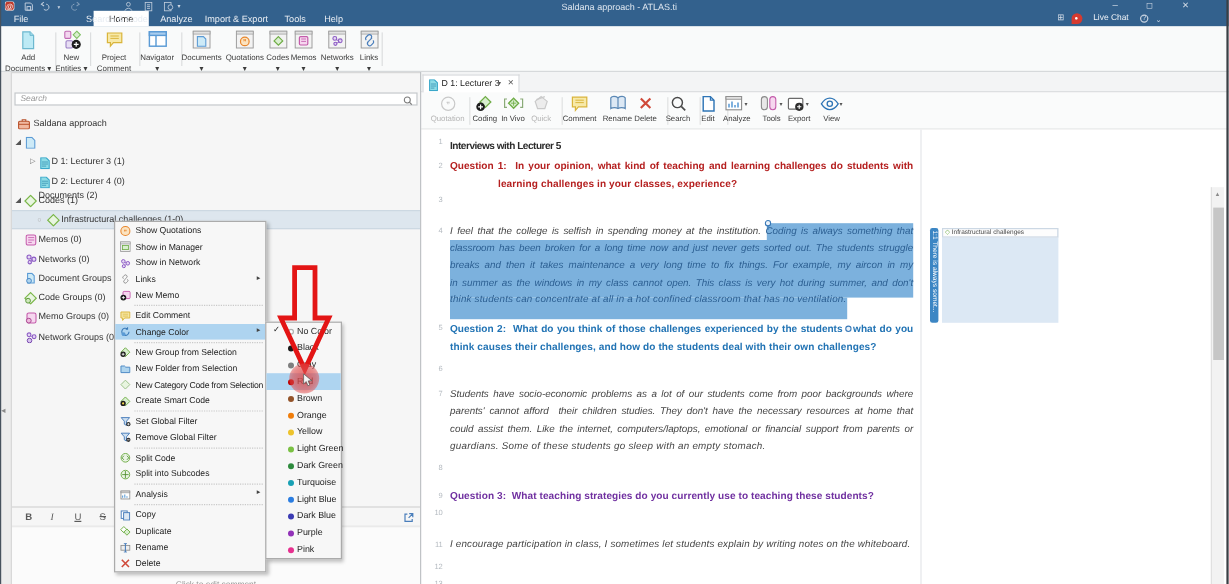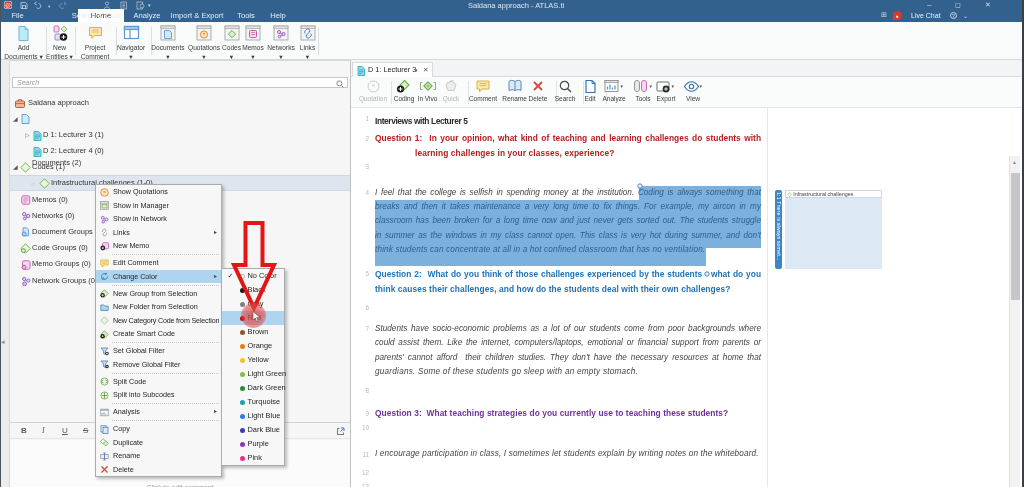--- a/index.html
+++ b/index.html
@@ -500,33 +500,33 @@
         </svg>
 
       <div id="dtext">
         <div class="doctext" style="top:6.1px;font-weight:bold;color:#2b2b2b;font-size:8.4px;letter-spacing:-0.4px;">Interviews with Lecturer 5</div>
         <div class="doctext q1" style="top:23.4px;font-size:8.4px;">
           <div class="jl">Question 1:&nbsp; In your opinion, what kind of teaching and learning challenges do students with</div>
           <div style="letter-spacing:0.1px;margin-left:40px;">learning challenges in your classes, experience?</div>
         </div>
         <div class="doctext body-it" style="top:77.7px;">
           <div class="jl">I feel that the college is selfish in spending money at the institution. <span class="hltext">Coding is always something that</span></div>
+          <div class="jl hltext">classroom has been broken for a long time now and just never gets sorted out. The students struggle</div>
           <div class="jl hltext">breaks and then it takes maintenance a very long time to fix things. For example, my aircon in my</div>
-          <div class="jl hltext">classroom has been broken for a long time now and just never gets sorted out. The students struggle</div>
           <div class="jl hltext">in summer as the windows in my class cannot open. This class is very hot during summer, and don't</div>
           <div class="hltext" style="letter-spacing:0.15px;">think students can concentrate at all in a hot confined classroom that has no ventilation.</div>
         </div>
         <div class="doctext q2" style="top:159.3px;font-size:8.4px;">
           <div class="jl">Question 2:&nbsp; What do you think of those challenges experienced by the students&nbsp;&nbsp;&nbsp;what do you</div>
           <div style="letter-spacing:0.08px;">think causes their challenges, and how do the students deal with their own challenges?</div>
         </div>
         <div class="doctext body-it" style="top:213.9px;">
           <div class="jl">Students have socio-economic problems as a lot of our students come from poor backgrounds where</div>
+          <div class="jl">parents' cannot afford&nbsp; their children studies. They don't have the necessary resources at home that</div>
           <div class="jl">could assist them. Like the internet, computers/laptops, emotional or financial support from parents or</div>
-          <div class="jl">parents' cannot afford&nbsp; their children studies. They don't have the necessary resources at home that</div>
           <div style="letter-spacing:0.23px;">guardians. Some of these students go sleep with an empty stomach.</div>
         </div>
         <div class="doctext q3" style="top:298.4px;font-size:8.4px;letter-spacing:0.06px;">Question 3:&nbsp; What teaching strategies do you currently use to teaching these students?</div>
         <div class="doctext body-it" style="top:339.3px;letter-spacing:0.14px;">I encourage participation in class, I sometimes let students explain by writing notes on the whiteboard.</div>
       </div>
 
       <div id="quotebar">
           <span>1:1 There is always somet...</span>
         </div>
       <div id="codebox">

